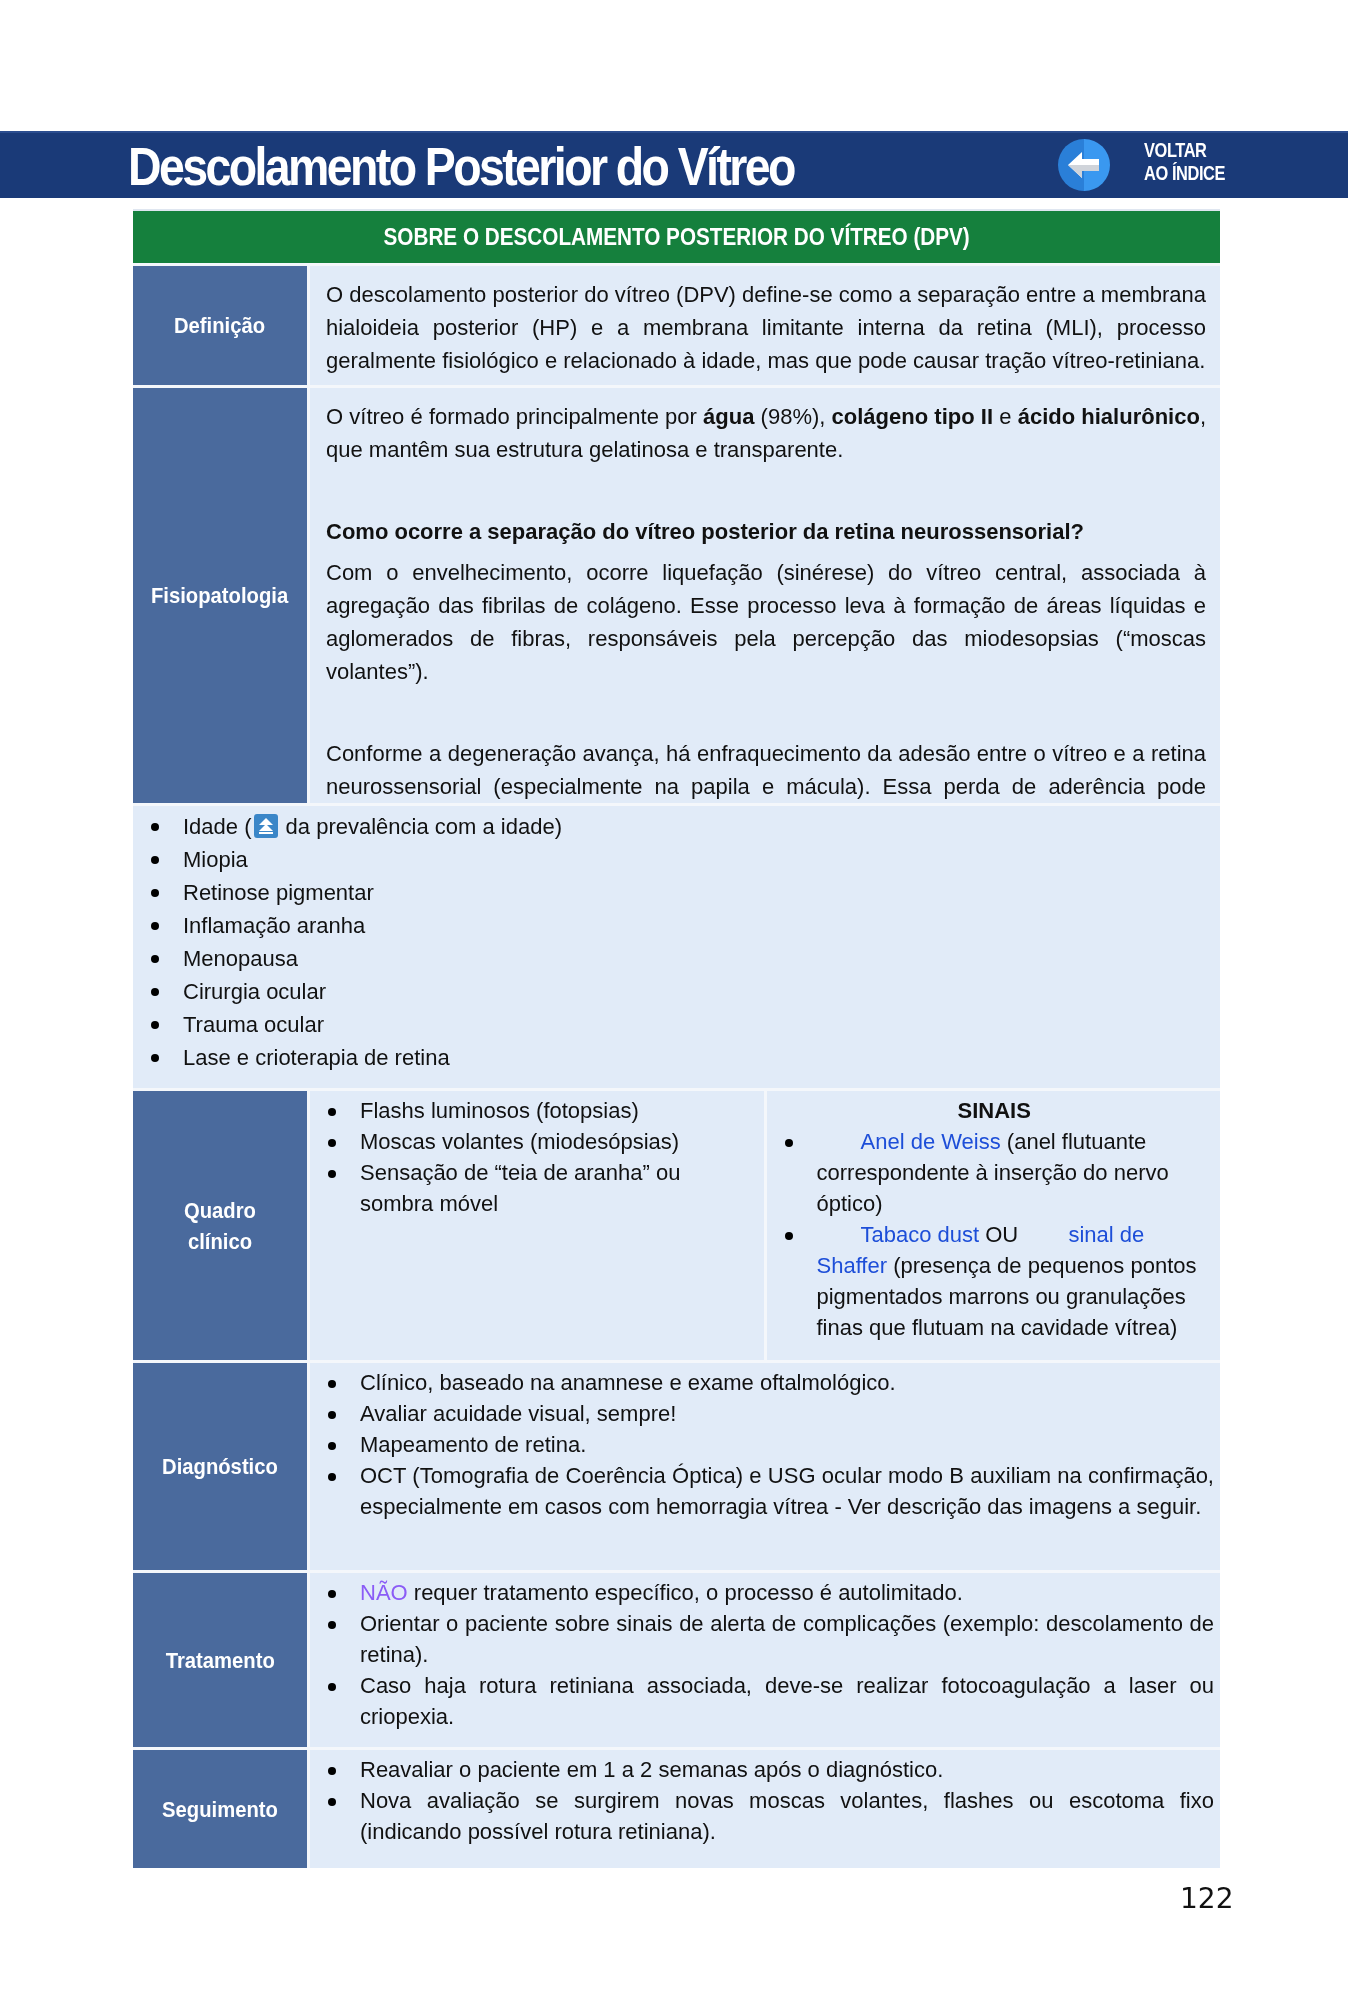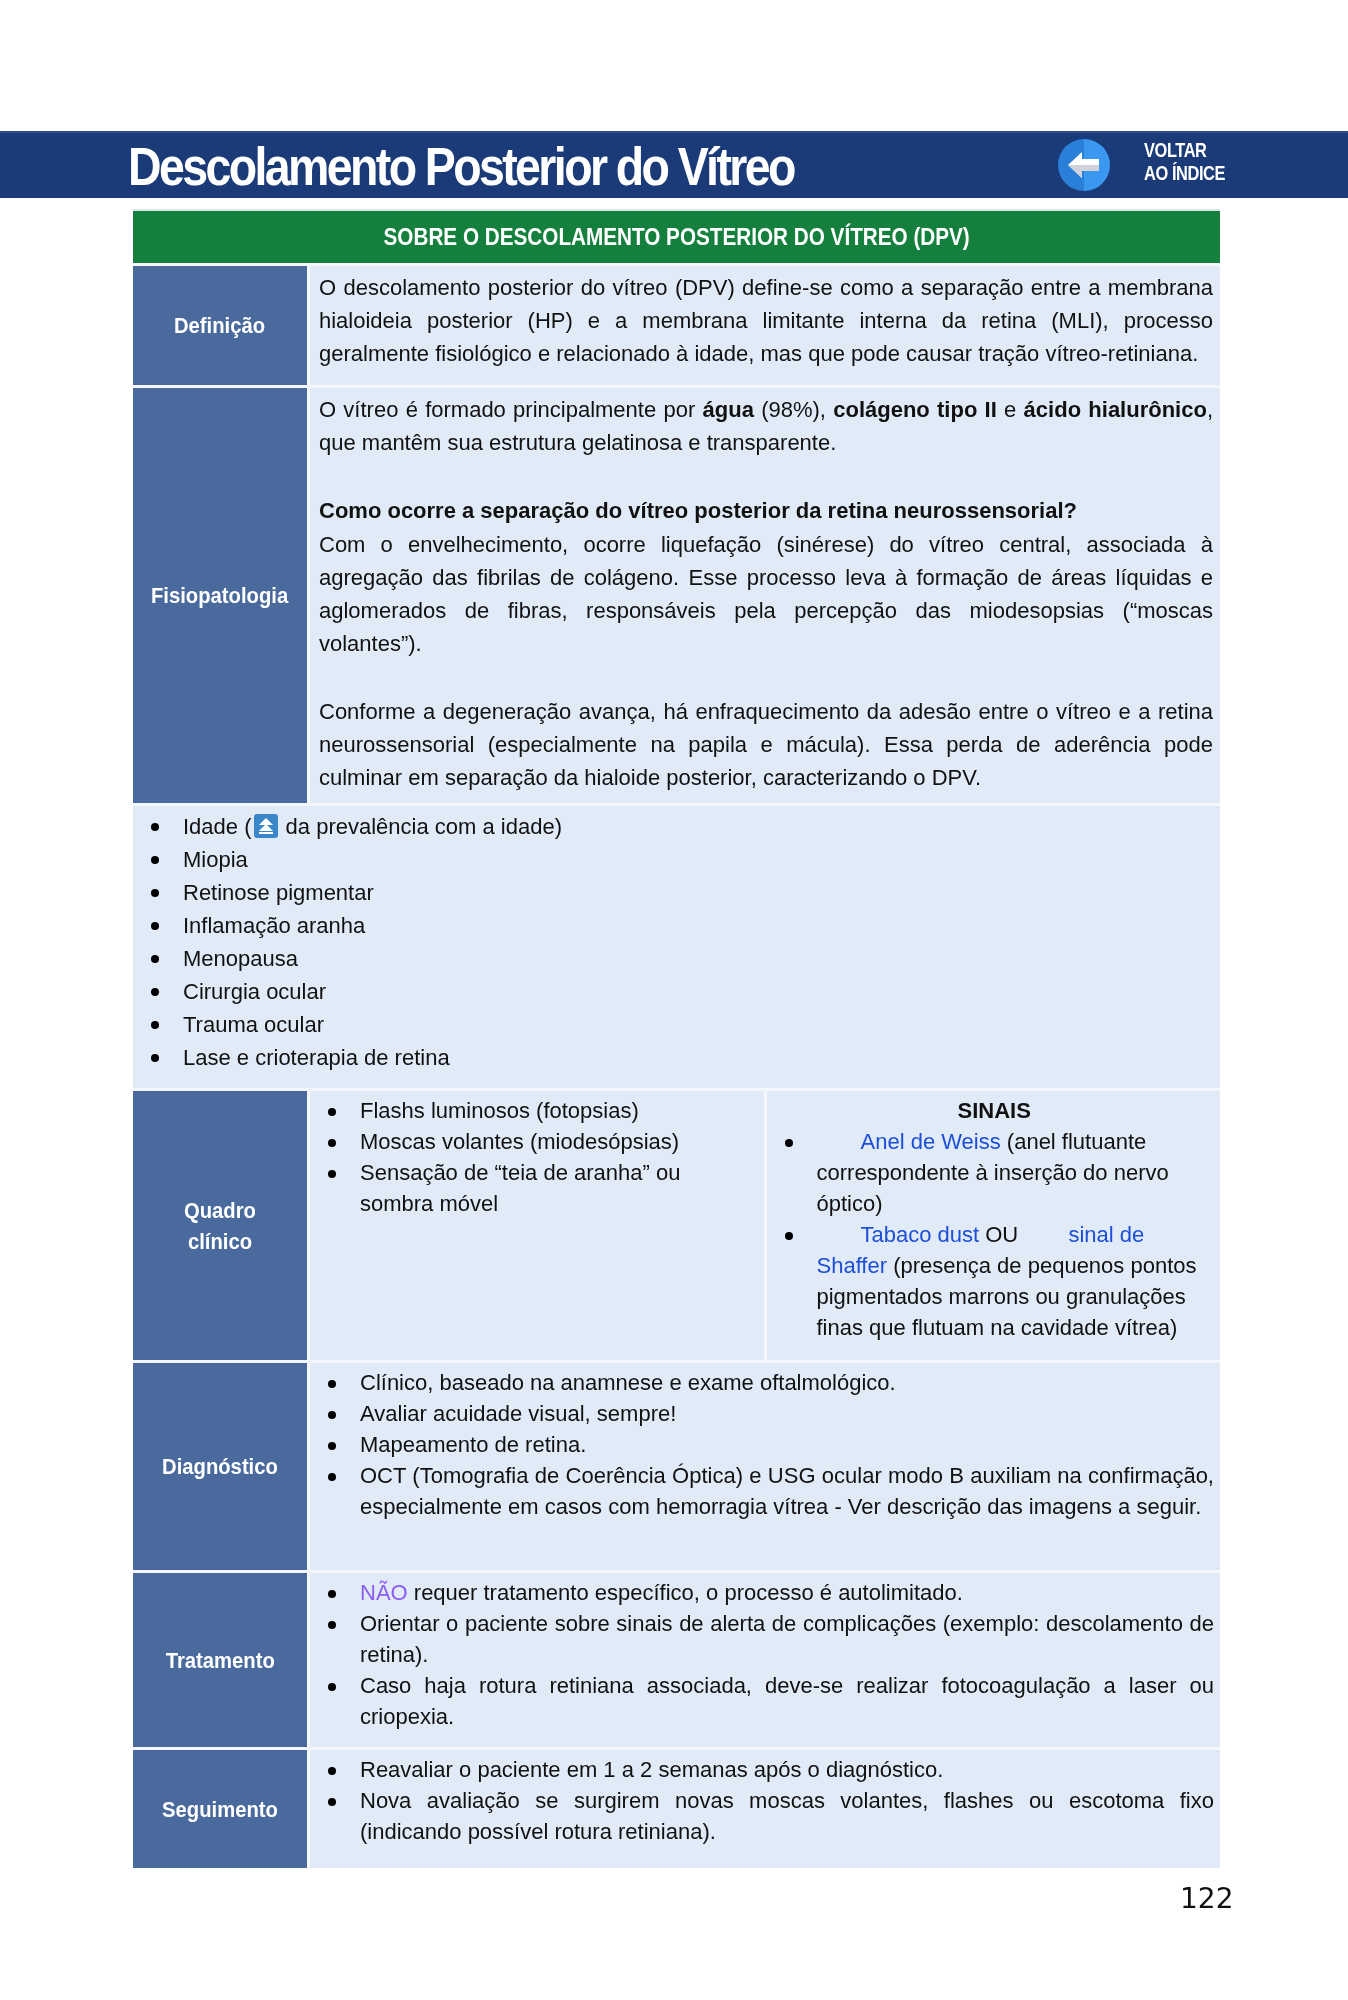--- a/index.html
+++ b/index.html
@@ -46,21 +46,21 @@
     width: 177px; background: #4a6a9d; color: #fff; font-weight: bold;
     font-size: 22px; display: flex; align-items: center; justify-content: center;
     text-align: center; line-height: 31px; border-right: 3px solid #f4f7fb;
     padding: 0 22px; box-sizing: border-box;
   }
   .label-cell span { transform: scaleX(0.92); display: inline-block; }
   .content-cell {
     flex: 1; background: #e1ebf8; font-size: 22px; line-height: 33px;
     padding: 4px 6px 4px 8px; box-sizing: border-box; text-align: justify;
   }
-  .content-cell p { margin: 1px; }
+  .content-cell p { margin: 8px; }
   .gap { height: 33px; }
   ul.bul { margin: 0; padding: 0; list-style: none; }
   ul.bul li { position: relative; padding-left: 42px; }
   ul.bul li::before {
     content: ""; position: absolute; left: 10px; top: 13px; width: 8px; height: 8px;
     border-radius: 50%; background: #000;
   }
   .tight li { line-height: 31px; }
   .up-icon {
     display: inline-block; width: 24px; height: 24px; background: #3a86c8;

